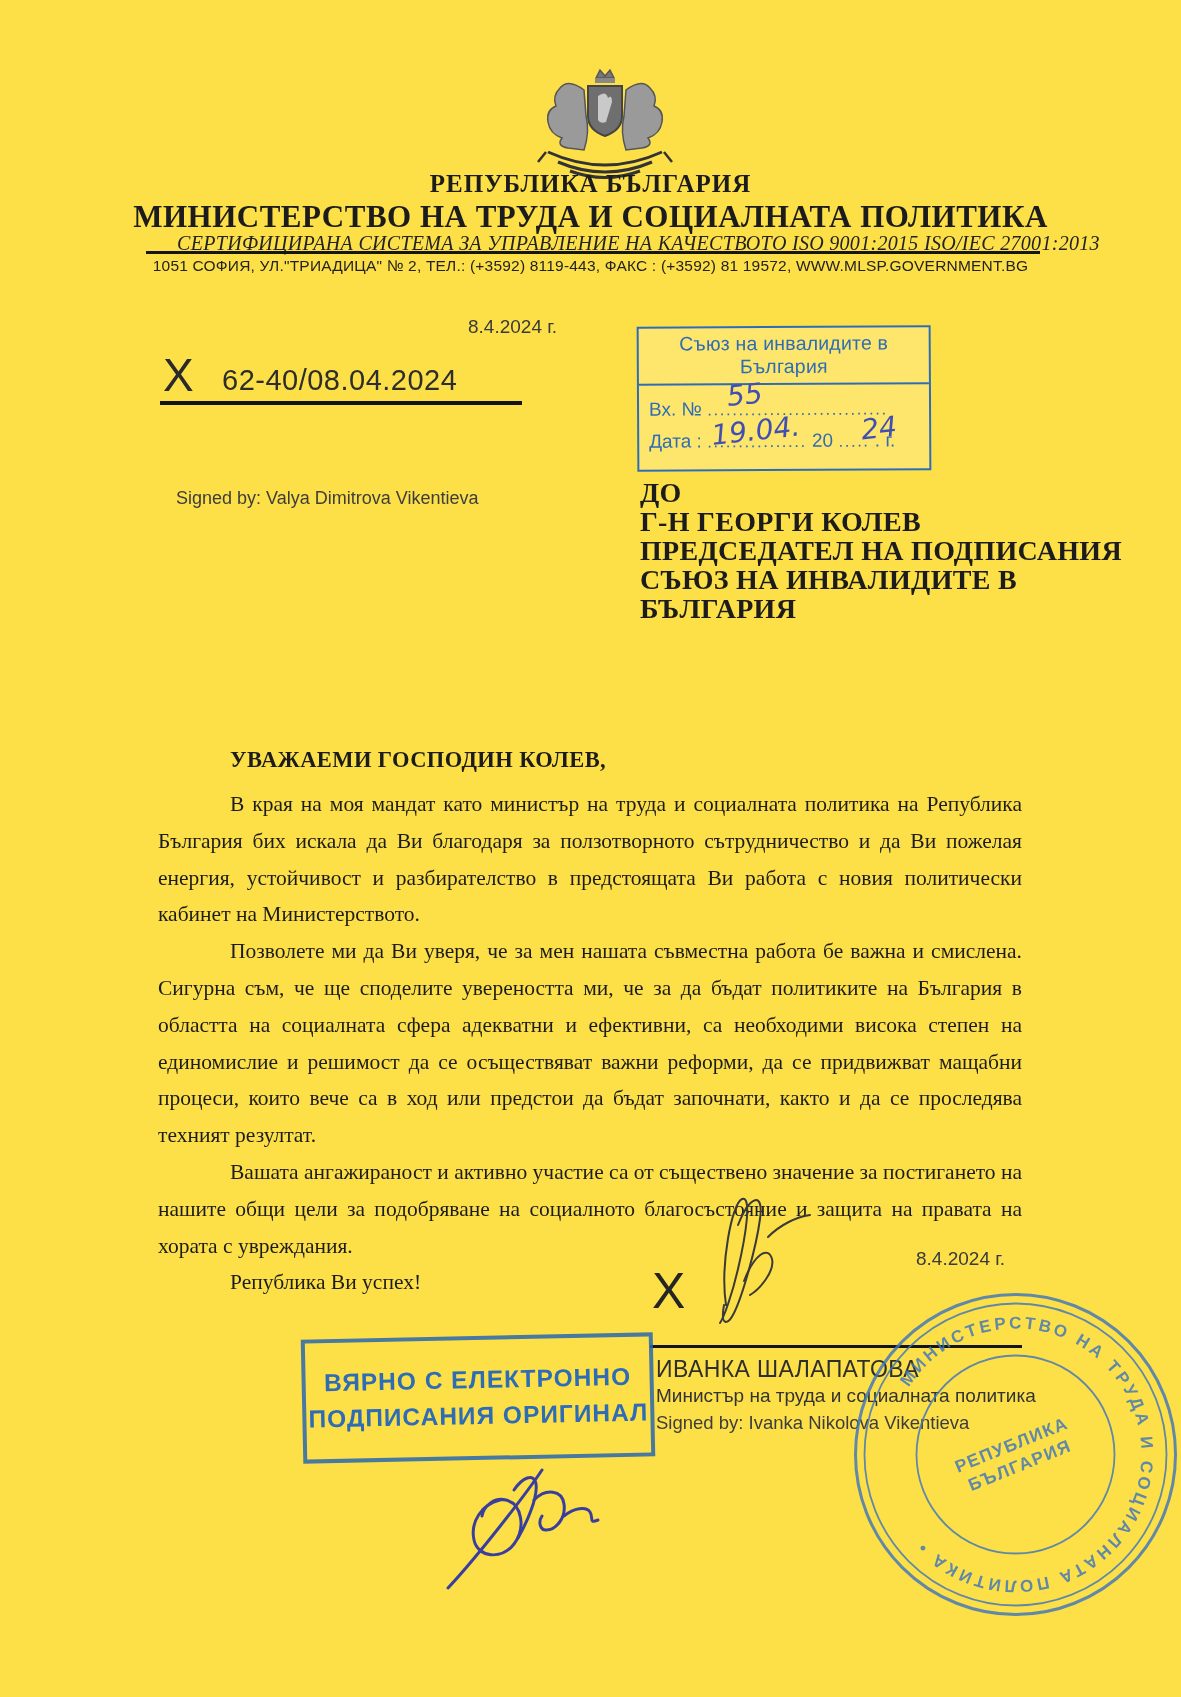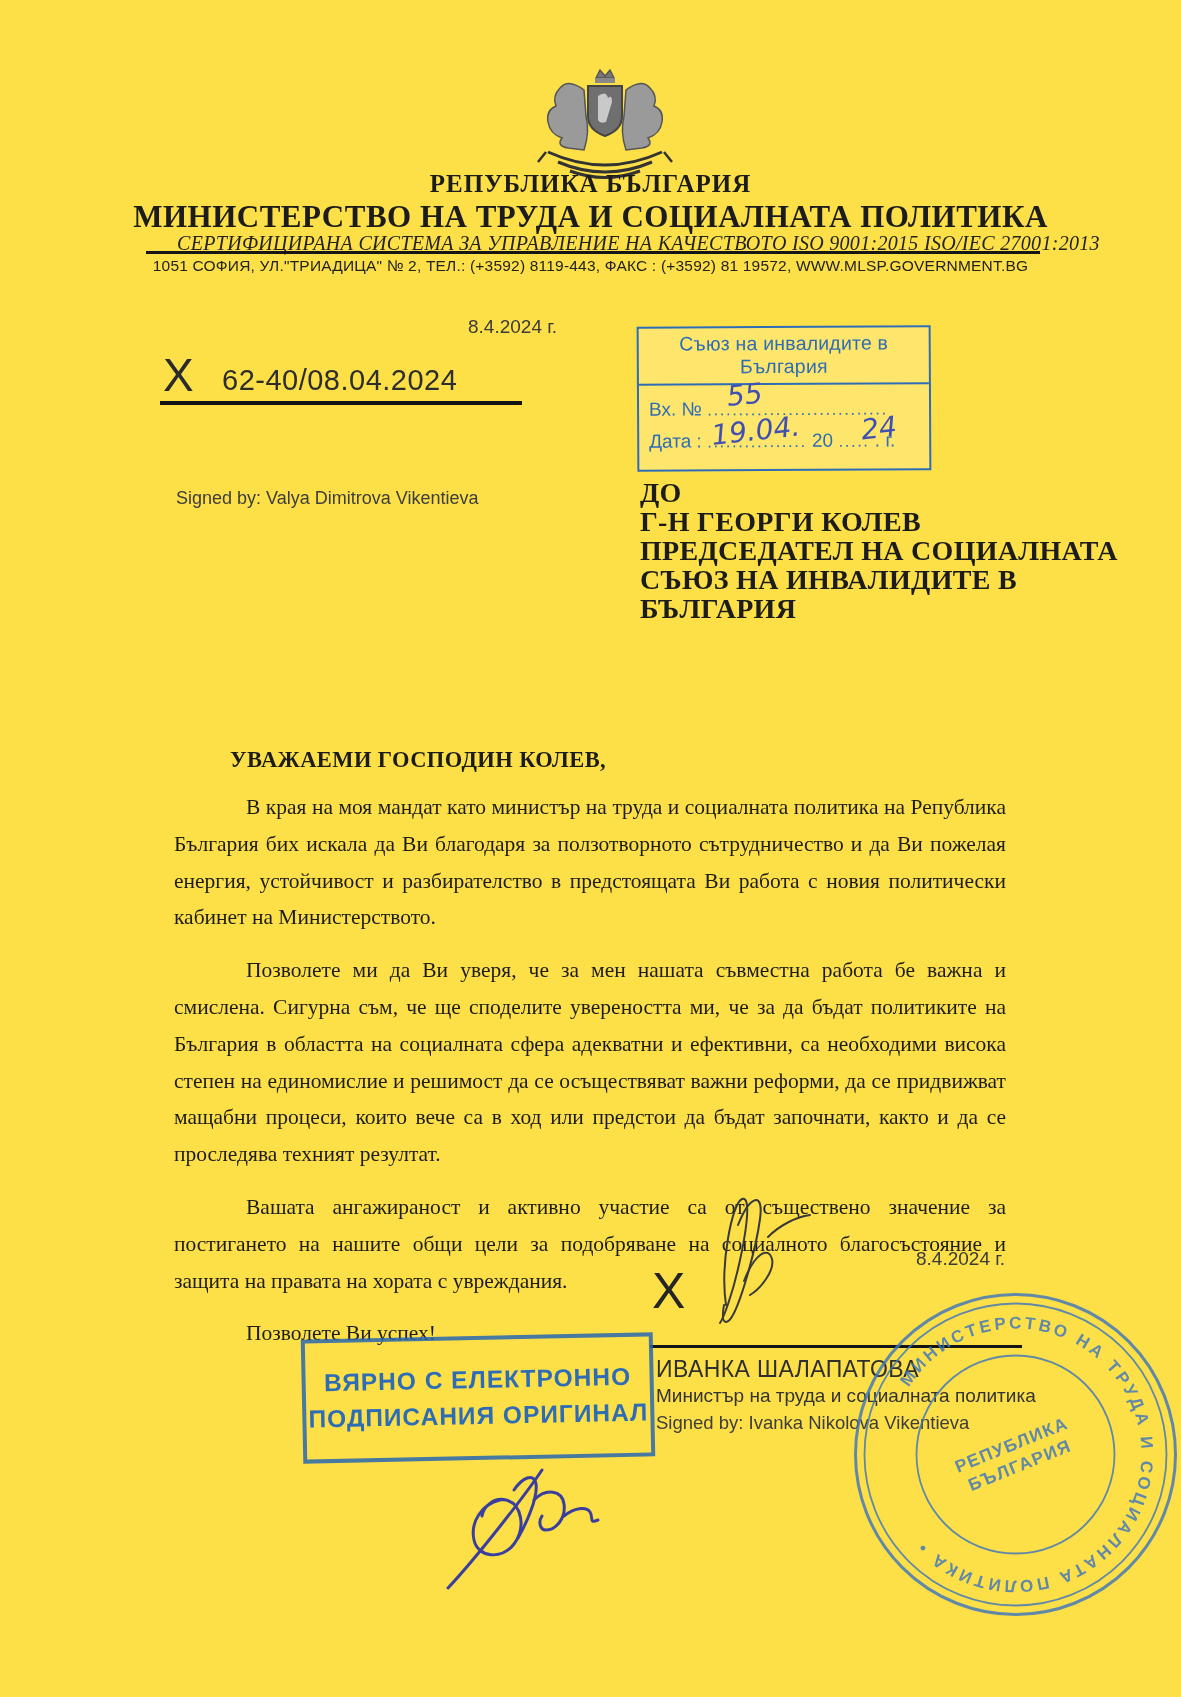--- a/index.html
+++ b/index.html
@@ -29,21 +29,21 @@
   .stamp-body{position:relative;padding:8px 10px 12px;font-size:19px;}
   .stamp-row{position:relative;height:32px;line-height:32px;white-space:nowrap;}
   .dots{letter-spacing:1.5px;font-size:17px;}
   .hand{
     position:absolute;font-family:"DejaVu Sans",sans-serif;font-style:italic;
     color:#4050b2;font-size:28px;transform:rotate(-6deg);
   }
   .recipient{left:640px;top:478px;font-size:28px;font-weight:bold;line-height:29px;letter-spacing:0.3px;}
   .body-block{left:158px;top:731px;width:864px;}
   .salutation{margin:16px 0 13px 72px;font-size:22.5px;font-weight:bold;letter-spacing:0.4px;}
-  .body-block p{margin:16px;font-size:21.5px;line-height:36.8px;text-align:justify;text-indent:72px;}
+  .body-block p{margin:0;font-size:21.5px;line-height:36.8px;text-align:justify;text-indent:72px;}
   .date-bottom{left:916px;top:1248px;font-family:"Liberation Sans",sans-serif;font-size:19px;color:#3a3a3a;}
   .sig-x{left:652px;top:1262px;font-family:"Liberation Sans",sans-serif;font-size:50px;color:#252525;}
   .sig-line{left:650px;top:1345px;width:372px;height:3px;background:#141414;}
   .sig-name{left:656px;top:1356px;font-family:"Liberation Sans",sans-serif;font-size:23px;color:#2e2e2e;letter-spacing:0.4px;}
   .sig-title{left:656px;top:1385px;font-family:"Liberation Sans",sans-serif;font-size:19px;color:#333;text-align:right;}
   .sig-esign{left:656px;top:1412px;font-family:"Liberation Sans",sans-serif;font-size:18.5px;color:#3d3d3d;}
   .copy-stamp{
     left:302px;top:1336px;width:344px;height:116px;
     border:4px solid rgba(40,102,178,0.85);color:#2e6db6;
     display:flex;flex-direction:column;justify-content:center;align-items:center;gap:8px;
@@ -107,31 +107,31 @@
         <span>. г.</span>
         <span class="hand" style="left:62px;top:-10px;">19.04.</span>
         <span class="hand" style="left:212px;top:-12px;">24</span>
       </div>
     </div>
   </div>
 
   <div class="abs recipient">
     <div>ДО</div>
     <div>Г-Н ГЕОРГИ КОЛЕВ</div>
-    <div>ПРЕДСЕДАТЕЛ НА СОЦИАЛНАТА</div>
+    <div>ПРЕДСЕДАТЕЛ НА ПОДПИСАНИЯ</div>
     <div>СЪЮЗ НА ИНВАЛИДИТЕ В</div>
     <div>БЪЛГАРИЯ</div>
   </div>
 
   <div class="abs body-block">
     <div class="salutation">УВАЖАЕМИ ГОСПОДИН КОЛЕВ,</div>
     <p>В края на моя мандат като министър на труда и социалната политика на Република България бих искала да Ви благодаря за ползотворното сътрудничество и да Ви пожелая енергия, устойчивост и разбирателство в предстоящата Ви работа с новия политически кабинет на Министерството.</p>
     <p>Позволете ми да Ви уверя, че за мен нашата съвместна работа бе важна и смислена. Сигурна съм, че ще споделите увереността ми, че за да бъдат политиките на България в областта на социалната сфера адекватни и ефективни, са необходими висока степен на единомислие и решимост да се осъществяват важни реформи, да се придвижват мащабни процеси, които вече са в ход или предстои да бъдат започнати, както и да се проследява техният резултат.</p>
     <p>Вашата ангажираност и активно участие са от съществено значение за постигането на нашите общи цели за подобряване на социалното благосъстояние и защита на правата на хората с увреждания.</p>
-    <p>Позволете Ви успех!</p>
+    <p>Република Ви успех!</p>
   </div>
 
   <div class="abs date-bottom">8.4.2024 г.</div>
 
   <svg class="abs" style="left:680px;top:1185px;" width="140" height="160" viewBox="0 0 140 160">
     <g fill="none" stroke="#3a3a3a" stroke-width="2" stroke-linecap="round">
       <path d="M46 120 C40 80 52 18 62 14 C72 10 66 50 58 84 C52 110 44 132 40 138"></path>
       <path d="M58 40 C70 10 84 6 80 34 C76 64 62 112 54 128 C48 140 40 142 44 120"></path>
       <path d="M64 96 C74 70 88 60 92 74 C95 86 80 104 70 110"></path>
       <path d="M88 52 C100 40 116 32 130 30"></path>

